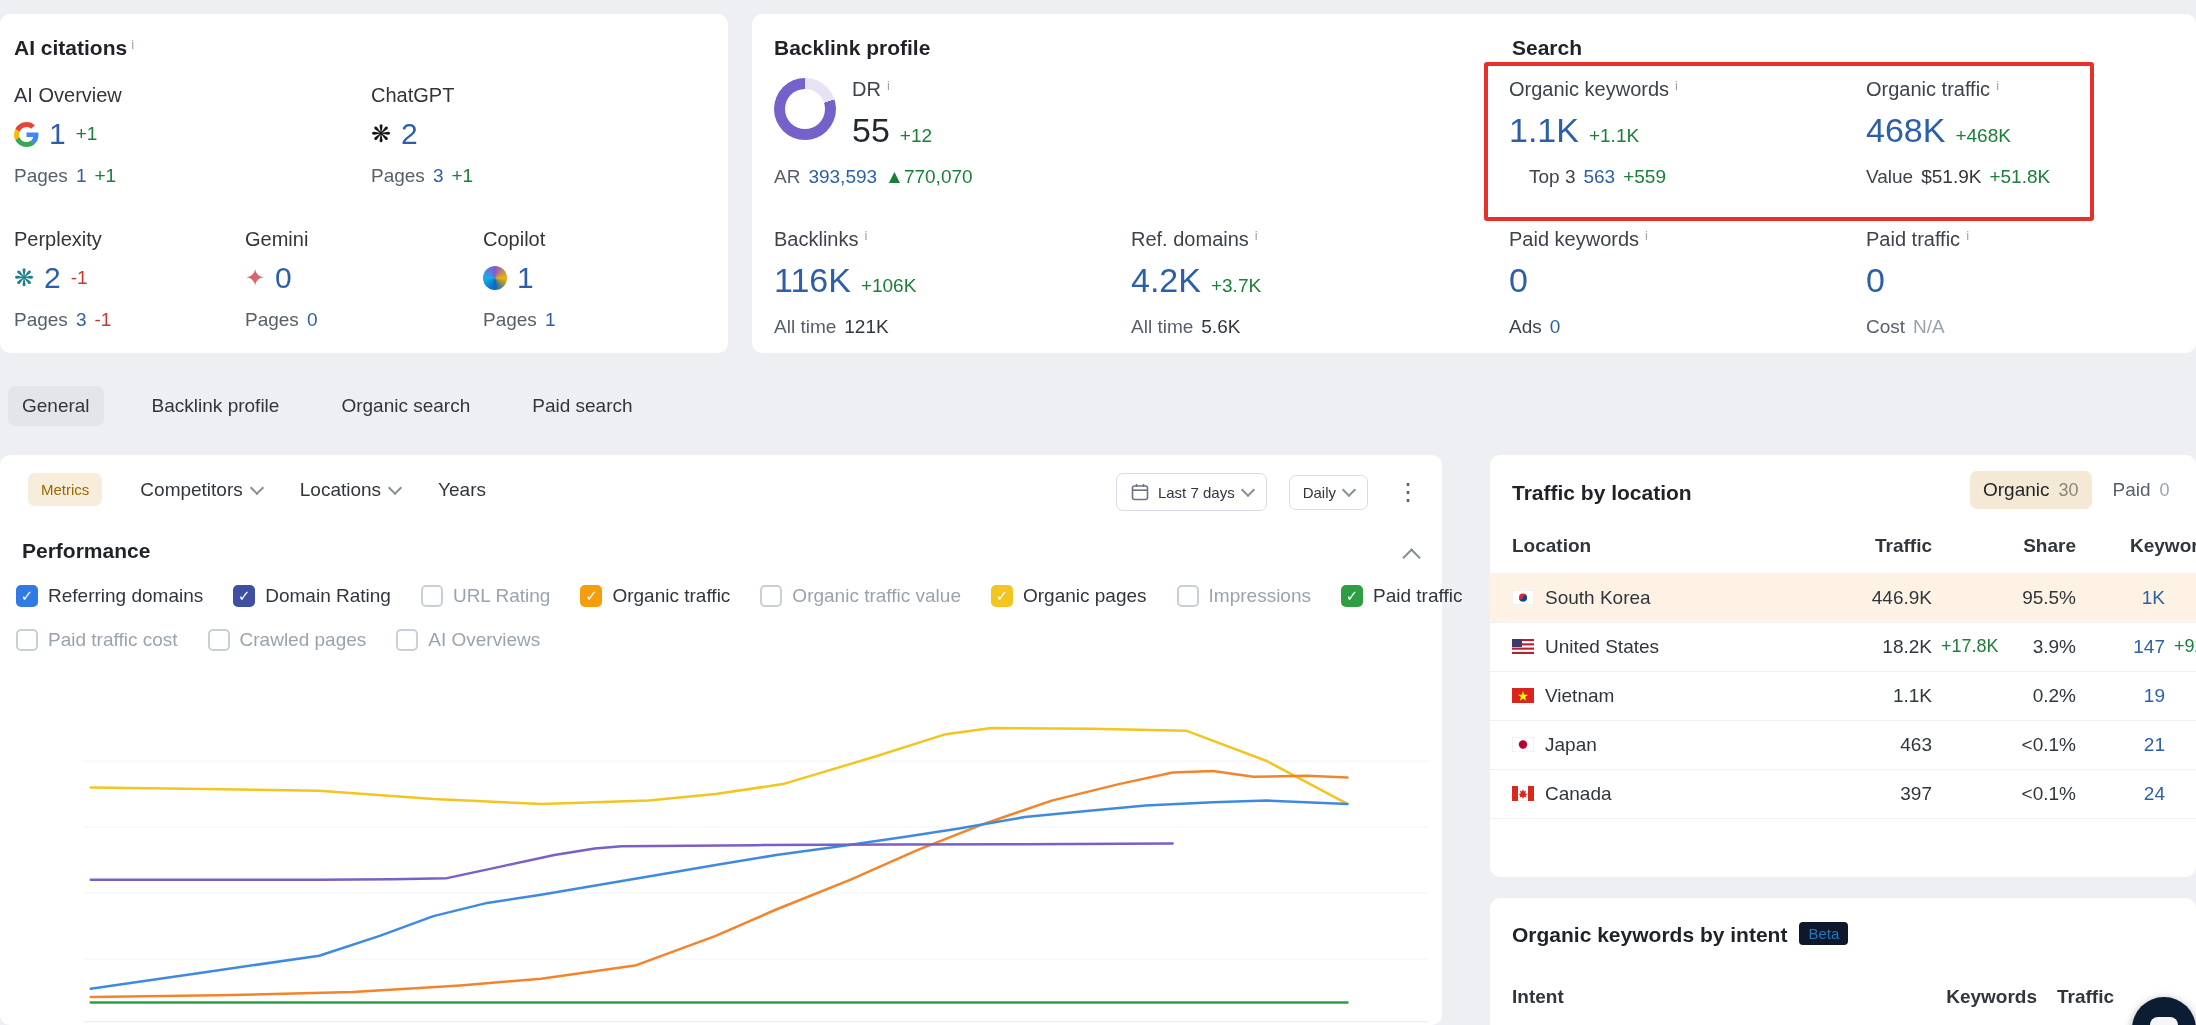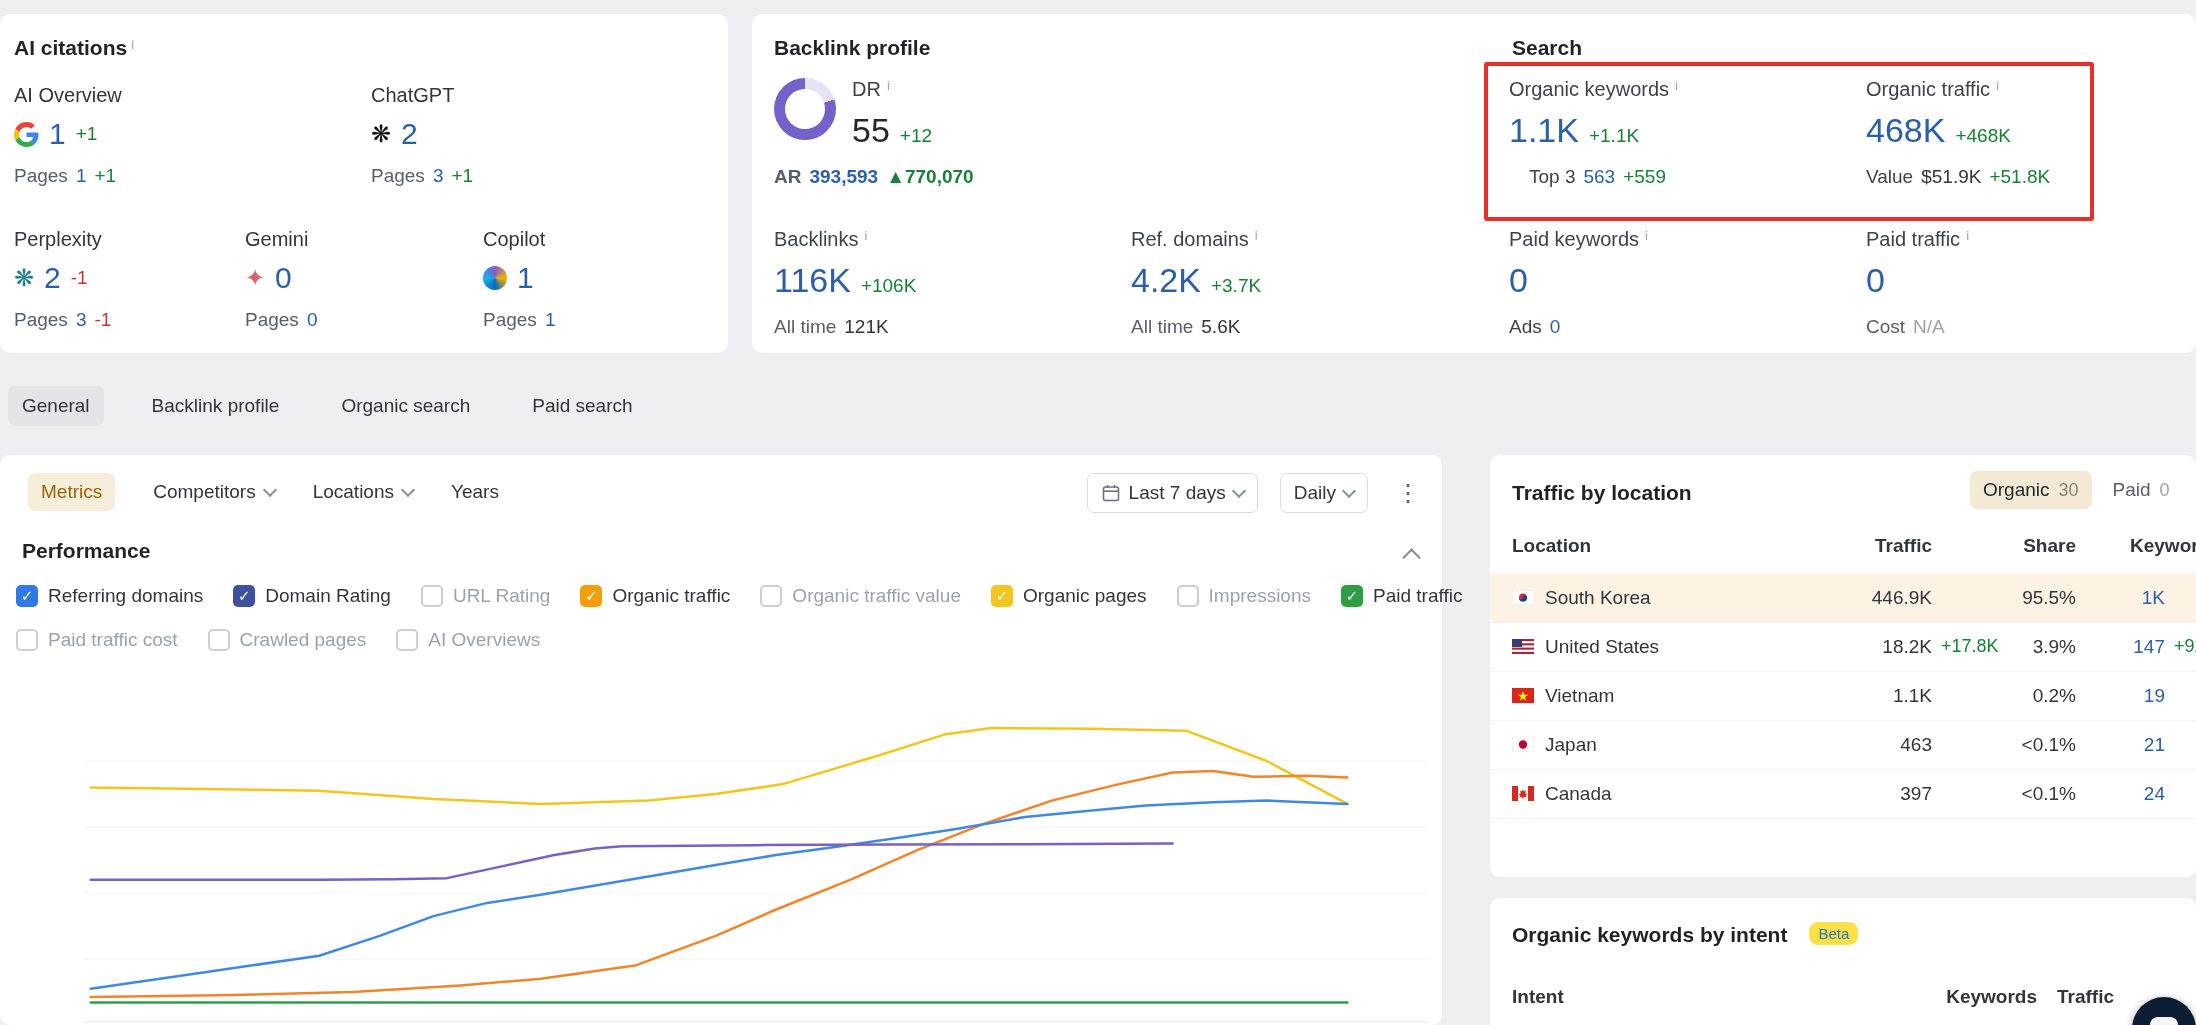--- a/index.html
+++ b/index.html
@@ -42,21 +42,21 @@
   .bp-head{display:flex;gap:16px;align-items:flex-start;}
 
   .red-annotation{position:absolute;left:1484px;top:62px;width:602px;height:151px;border:4px solid #e8302a;border-radius:3px;pointer-events:none;z-index:5;}
 
   
   .tabs{position:absolute;left:8px;top:386px;display:flex;align-items:center;gap:34px;font-size:19px;color:#30363c;}
   .tab{padding:9px 14px;border-radius:7px;cursor:pointer;}
   .tab.active{background:#e3e5e8;}
 
   
-  .chip{display:inline-flex;align-items:center;gap:8px;font-size:19px;border-radius:7px;padding:8px 13px;}
+  .chip{display:inline-flex;align-items:center;gap:8px;font-size:15px;border-radius:7px;padding:8px 13px;}
   .chip.tan{background:#f6edda;color:#9a6700;}
   .chip.bordered{border:1px solid #d7dce2;color:#30363c;background:#fff;}
   .textbtn{display:inline-flex;align-items:center;gap:9px;font-size:19px;color:#30363c;}
   .caret{width:8px;height:8px;border-right:2px solid #868e96;border-bottom:2px solid #868e96;transform:rotate(45deg);display:inline-block;margin-bottom:4px;}
   .dots-icon{font-size:24px;color:#57606a;line-height:1;padding:4px 6px;}
   .filter-left{position:absolute;left:28px;top:18px;display:flex;align-items:center;gap:38px;}
   .filter-right{position:absolute;right:16px;top:18px;display:flex;align-items:center;gap:22px;}
 
   .perf-title{position:absolute;left:22px;top:84px;}
   .chev-up{position:absolute;right:24px;top:96px;width:11px;height:11px;border-left:2px solid #868e96;border-top:2px solid #868e96;transform:rotate(45deg);}
@@ -91,21 +91,21 @@
   .cell.c-kw{left:575px;width:100px;text-align:right;color:#2c5fa8;}
   .row-delta{position:absolute;left:100%;margin-left:9px;font-size:18px;color:#1a7f37;white-space:nowrap;}
   .flag{display:inline-block;line-height:0;}
 
   .pager{position:absolute;left:0;top:368px;width:706px;height:54px;display:flex;align-items:center;}
   .pg-btn{width:44px;height:44px;display:inline-flex;align-items:center;justify-content:center;}
   .pg-chev{width:11px;height:11px;border-left:2.5px solid #c6ccd2;border-bottom:2.5px solid #c6ccd2;transform:rotate(45deg);}
   .pg-chev.next{border-color:#2c64ad;transform:rotate(-135deg);}
   .pager-label{margin-left:58px;font-size:19px;color:#30363c;}
 
-  .beta-badge{display:inline-block;background:#fde047;color:#2478bd;font-size:15px;border-radius:9px;padding:3px 9px;margin-left:22px;vertical-align:3px;}
+  .beta-badge{display:inline-block;background:#0f172a;color:#2478bd;font-size:15px;border-radius:4px;padding:3px 9px;margin-left:12px;vertical-align:3px;}
   .intent-header{position:absolute;left:0;top:88px;width:706px;height:36px;font-size:19px;font-weight:700;color:#30363c;}
   .ih-intent{position:absolute;left:22px;}
   .ih-keywords{position:absolute;left:407px;width:140px;text-align:right;}
   .ih-traffic{position:absolute;left:500px;width:124px;text-align:right;}
 
   .chat-bubble{position:absolute;left:2132px;top:997px;width:64px;height:64px;border-radius:50%;background:#0c1d33;box-shadow:0 2px 8px rgba(0,0,0,.35);}
   .chat-bubble::after{content:"";position:absolute;left:18px;top:20px;width:28px;height:16px;border-radius:8px;background:#f4f6f8;}
 </style>
 </head>
 <body>
@@ -199,21 +199,21 @@
           <div class="mlabel">
               <span>DR</span>
               <span class="info-icon"></span>
             </div>
           <div class="vrow">
               <span class="vnum dark">55</span>
               <span class="delta green">+12</span>
             </div>
         </div>
       </div>
-      <div class="srow" style="font-weight:bold;">
+      <div class="srow" style="">
           <span class="sub-label">AR</span>
           <span class="sub-value blue">393,593</span>
           <span class="delta green">▲770,070</span>
         </div>
     </div>
 
 
     <div class="mcell" style="left:22px;top:214px;">
       <div class="mlabel">
           <span>Backlinks</span>

